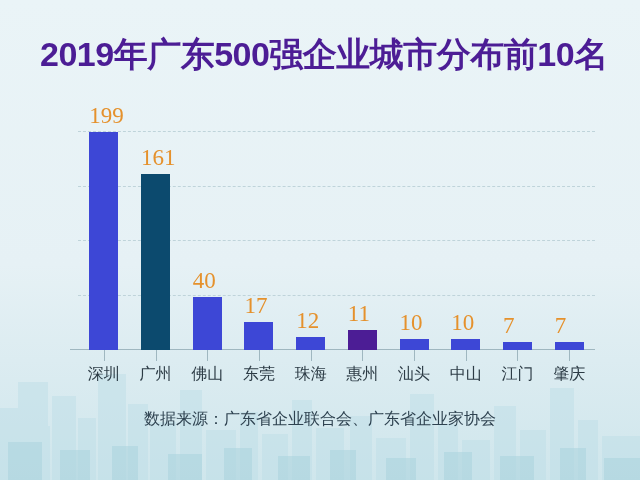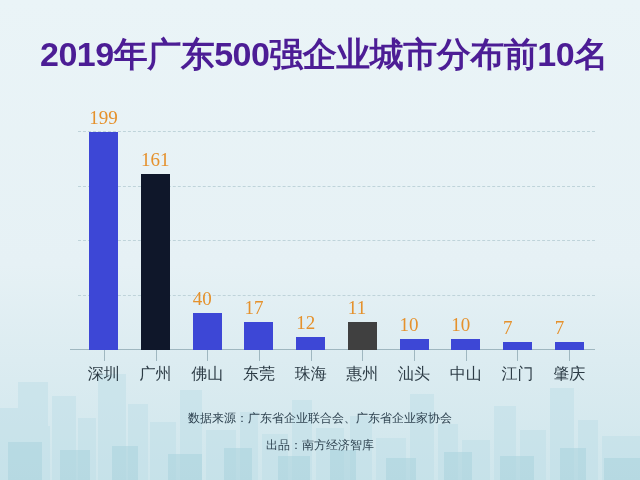--- a/index.html
+++ b/index.html
@@ -63,21 +63,21 @@
   }
   .bar{
     width:29px;
     background:#3d47d6;
     position:relative;
   }
   .bar-value{
     position:absolute;
     bottom:100%;
     margin-bottom:3px;
-    font-size:19px;
+    font-size:23px;
     color:#e5912c;
     font-family:"Liberation Serif","DejaVu Serif",serif;
     white-space:nowrap;
   }
   .xtick{
     position:absolute;
     top:100%; left:50%;
     width:0; height:11px;
     border-left:1px solid #9fb7c0;
   }
@@ -88,21 +88,21 @@
     font-size:16px; color:#2c3b45;
     white-space:nowrap;
     font-family:"Liberation Sans","DejaVu Sans",sans-serif;
   }
 
   
   #footer{
     position:absolute; left:0; right:0; top:405px;
     z-index:6; text-align:center;
     color:#2e4250;
-    font-size:12px; line-height:27px;
+    font-size:16px; line-height:27px;
     font-family:Liberation Sans, sans-serif;
   }
 </style>
 </head>
 <body>
 
 <div id="bg-wrap"></div>
 
 <svg id="skyline" viewBox="0 0 640 150" preserveAspectRatio="none" aria-hidden="true">
   <g fill="#bcdde5" opacity="0.55">
@@ -161,49 +161,49 @@
     <div id="axis-line"></div>
     <div class="bars" id="bars">
         <div class="bar-slot">
           <div class="bar" style="height: 217.952px; background: rgb(61, 71, 214);">
             <div class="bar-value" style="color: rgb(229, 145, 44);">199</div>
           </div>
           <div class="xtick"></div>
           <div class="xlabel">深圳</div>
         </div>
         <div class="bar-slot">
-          <div class="bar" style="height: 176.333px; background: #0f172a;">
+          <div class="bar" style="height: 176.333px; background: #0c4a6e;">
             <div class="bar-value" style="color: rgb(229, 145, 44);">161</div>
           </div>
           <div class="xtick"></div>
           <div class="xlabel">广州</div>
         </div>
         <div class="bar-slot">
-          <div class="bar" style="height: 37px; background: rgb(61, 71, 214);">
+          <div class="bar" style="height: 53px; background: rgb(61, 71, 214);">
             <div class="bar-value" style="color: rgb(229, 145, 44);">40</div>
           </div>
           <div class="xtick"></div>
           <div class="xlabel">佛山</div>
         </div>
         <div class="bar-slot">
           <div class="bar" style="height: 28px; background: rgb(61, 71, 214);">
             <div class="bar-value" style="color: rgb(229, 145, 44);">17</div>
           </div>
           <div class="xtick"></div>
           <div class="xlabel">东莞</div>
         </div>
         <div class="bar-slot">
           <div class="bar" style="height: 13.1429px; background: rgb(61, 71, 214);">
             <div class="bar-value" style="color: rgb(229, 145, 44); margin-top: 8px;">12</div>
           </div>
           <div class="xtick"></div>
           <div class="xlabel">珠海</div>
         </div>
         <div class="bar-slot">
-          <div class="bar" style="height: 28px; background: #404040;">
+          <div class="bar" style="height: 20px; background: #4c1d95;">
             <div class="bar-value" style="color: rgb(229, 145, 44);">11</div>
           </div>
           <div class="xtick"></div>
           <div class="xlabel">惠州</div>
         </div>
         <div class="bar-slot">
           <div class="bar" style="height: 10.9524px; background: rgb(61, 71, 214);">
             <div class="bar-value" style="color: rgb(229, 145, 44);">10</div>
           </div>
           <div class="xtick"></div>
@@ -229,14 +229,13 @@
           </div>
           <div class="xtick"></div>
           <div class="xlabel">肇庆</div>
         </div>
       </div>
   </div>
 </div>
 
 <div id="footer">
   <div>数据来源：广东省企业联合会、广东省企业家协会</div>
-  <div>出品：南方经济智库</div>
 </div>
 
 </body></html>

